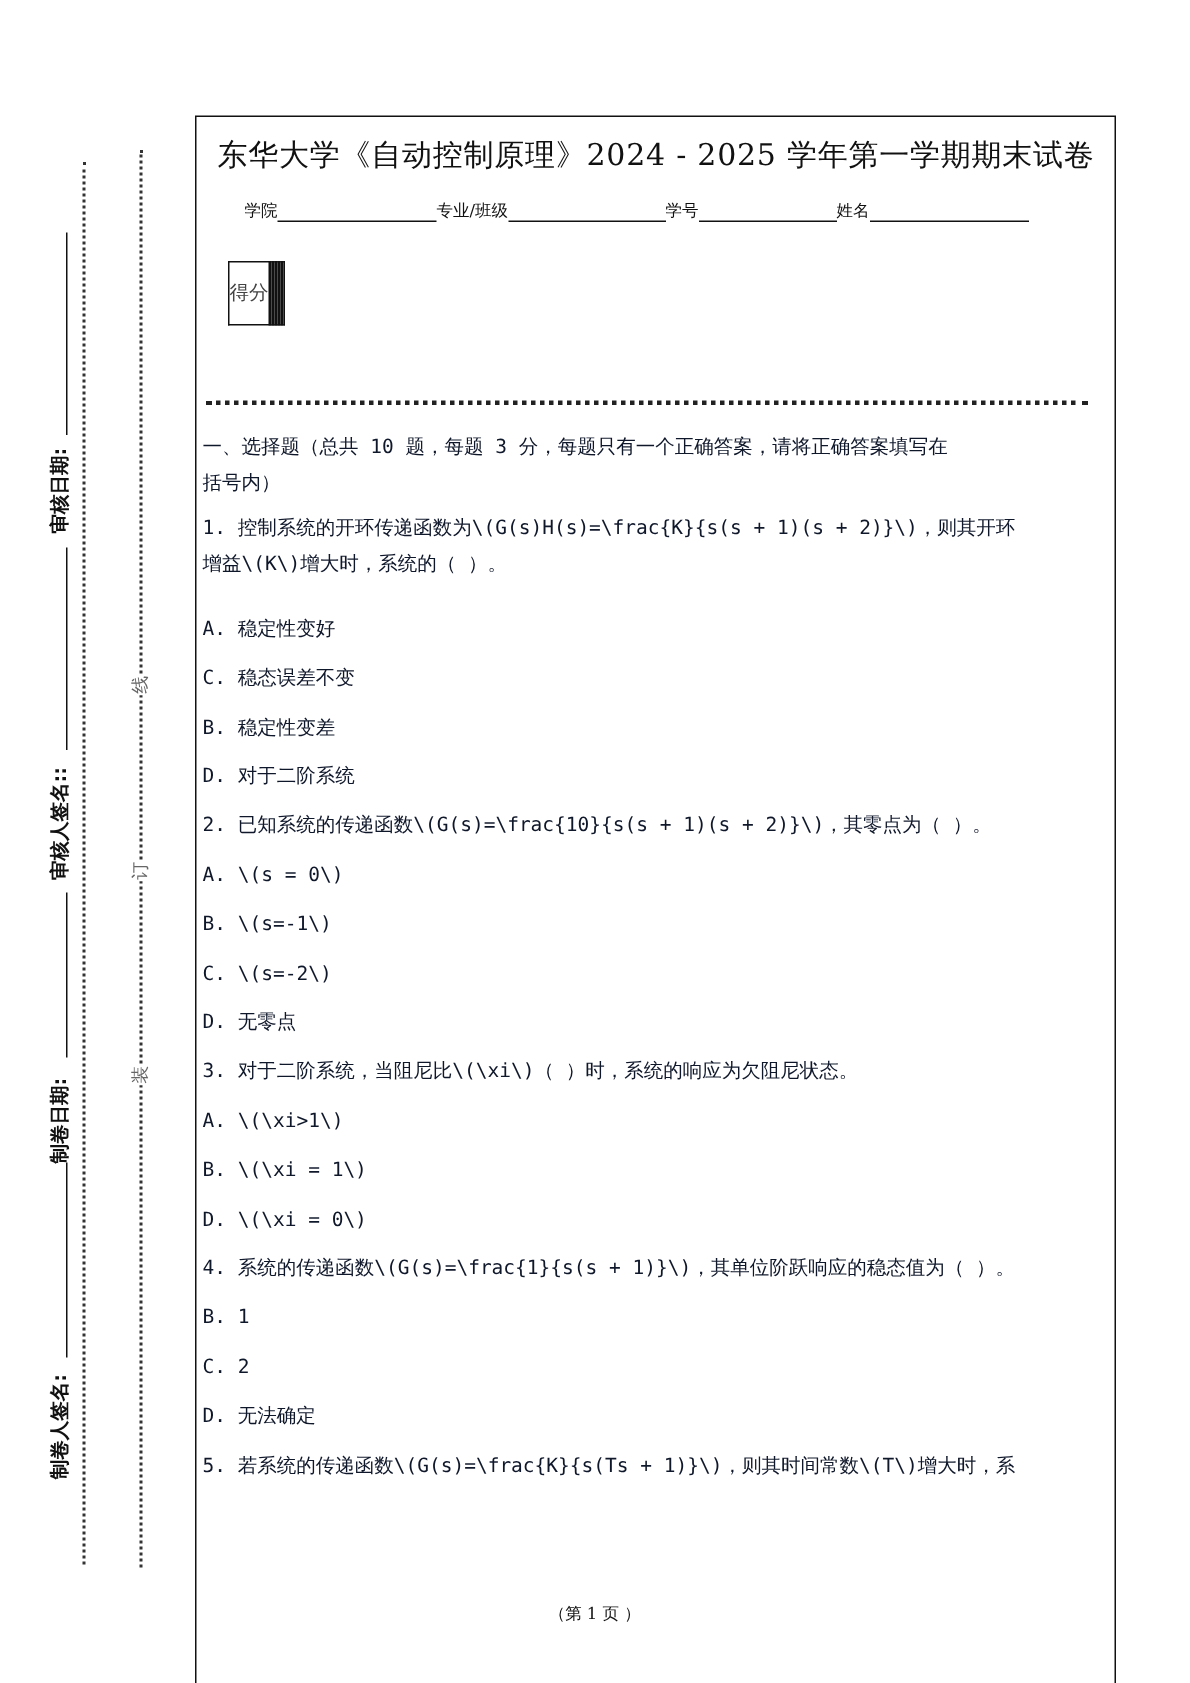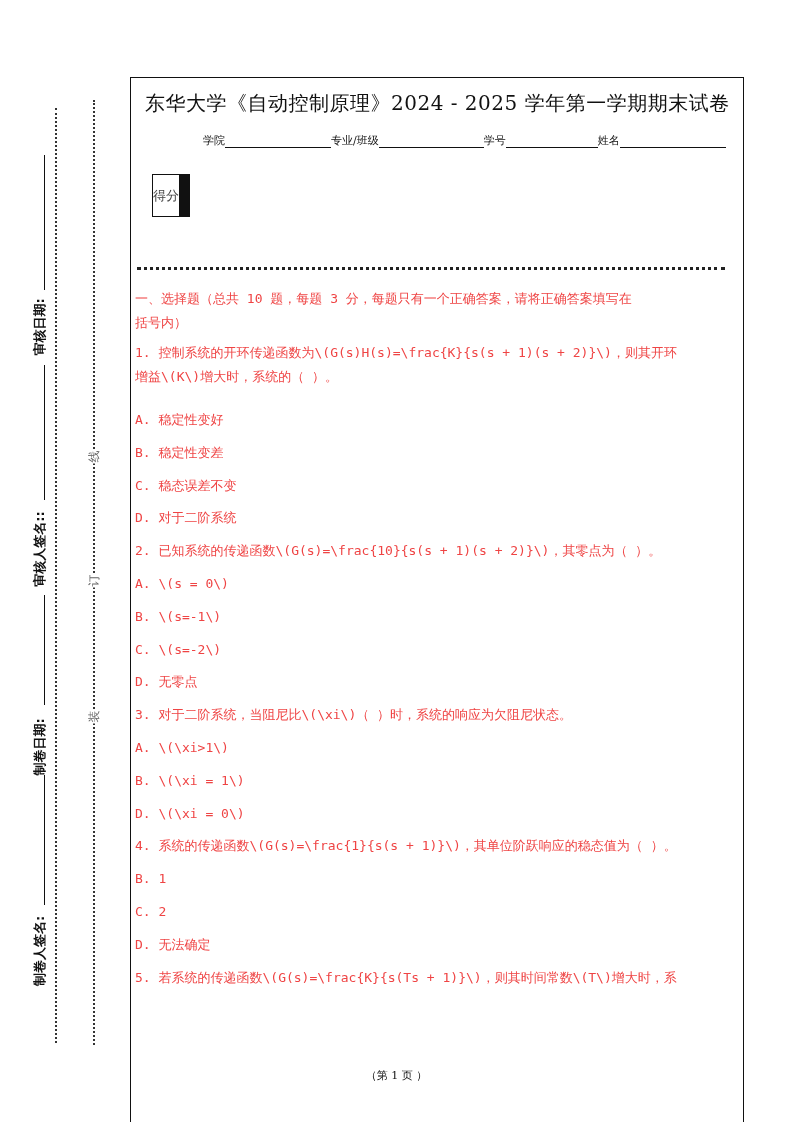--- a/index.html
+++ b/index.html
@@ -28,36 +28,36 @@
     position: absolute; left: 130px; top: 77px; width: 614px; height: 1111px;
     border: 1.5px solid #111; box-sizing: border-box;
   }
   .title {
     position: absolute; left: 14px; top: 12px; right: 10px;
     font-family: "DejaVu Serif", serif; font-size: 20px; letter-spacing: 0.5px;
     white-space: nowrap;
   }
   .info-row {
     position: absolute; left: 32px; top: 55px; font-size: 11px;
-    font-family: "DejaVu Serif", serif; display: flex; align-items: flex-end; margin-left: 40px;
+    font-family: "DejaVu Serif", serif; display: flex; align-items: flex-end;
   }
   .info-row .blank { display: inline-block; border-bottom: 1px solid #111; height: 12px; }
   table.score {
     position: absolute; left: 21px; top: 96px; border-collapse: collapse;
     font-family: "DejaVu Serif", serif; font-size: 13px; color: #444;
   }
   table.score td {
     border: 1px solid #111; text-align: center; padding: 0; line-height: 18px;
   }
   .dotted-sep {
     position: absolute; left: 6px; right: 18px; top: 189px; border-top: 3px dotted #222;
   }
   .content {
     position: absolute; left: 4px; top: 209px; right: 4px;
-    font-family: "DejaVu Sans Mono", monospace; font-size: 13px; color: #ef4444;
+    font-family: "DejaVu Sans Mono", monospace; font-size: 13px; color: #0f172a;
   }
   .content .line { height: 32.8px; line-height: 22px; white-space: nowrap; }
   .content .para { line-height: 24px; margin-bottom: 6px; }
   .footer {
     position: absolute; top: 1068px; left: 0; width: 793px; text-align: center;
     font-size: 11px; font-weight: normal; font-family: "DejaVu Serif", serif;
   }
 </style>
 </head>
 <body>
@@ -119,22 +119,22 @@
     <div class="para">
       <div>一、选择题（总共 10 题，每题 3 分，每题只有一个正确答案，请将正确答案填写在</div>
       <div>括号内）</div>
     </div>
 
     <div class="para" style="margin-bottom:20px;">
       <div>1. 控制系统的开环传递函数为\(G(s)H(s)=\frac{K}{s(s + 1)(s + 2)}\)，则其开环</div>
       <div>增益\(K\)增大时，系统的（  ）。</div>
     </div>
     <div class="line">A. 稳定性变好</div>
+    <div class="line">C. 稳态误差不变</div>
     <div class="line">B. 稳定性变差</div>
-    <div class="line">C. 稳态误差不变</div>
     <div class="line">D. 对于二阶系统</div>
 
     <div class="line">2. 已知系统的传递函数\(G(s)=\frac{10}{s(s + 1)(s + 2)}\)，其零点为（  ）。</div>
     <div class="line">A. \(s = 0\)</div>
     <div class="line">B. \(s=-1\)</div>
     <div class="line">C. \(s=-2\)</div>
     <div class="line">D. 无零点</div>
 
     <div class="line">3. 对于二阶系统，当阻尼比\(\xi\)（  ）时，系统的响应为欠阻尼状态。</div>
     <div class="line">A. \(\xi&gt;1\)</div>

